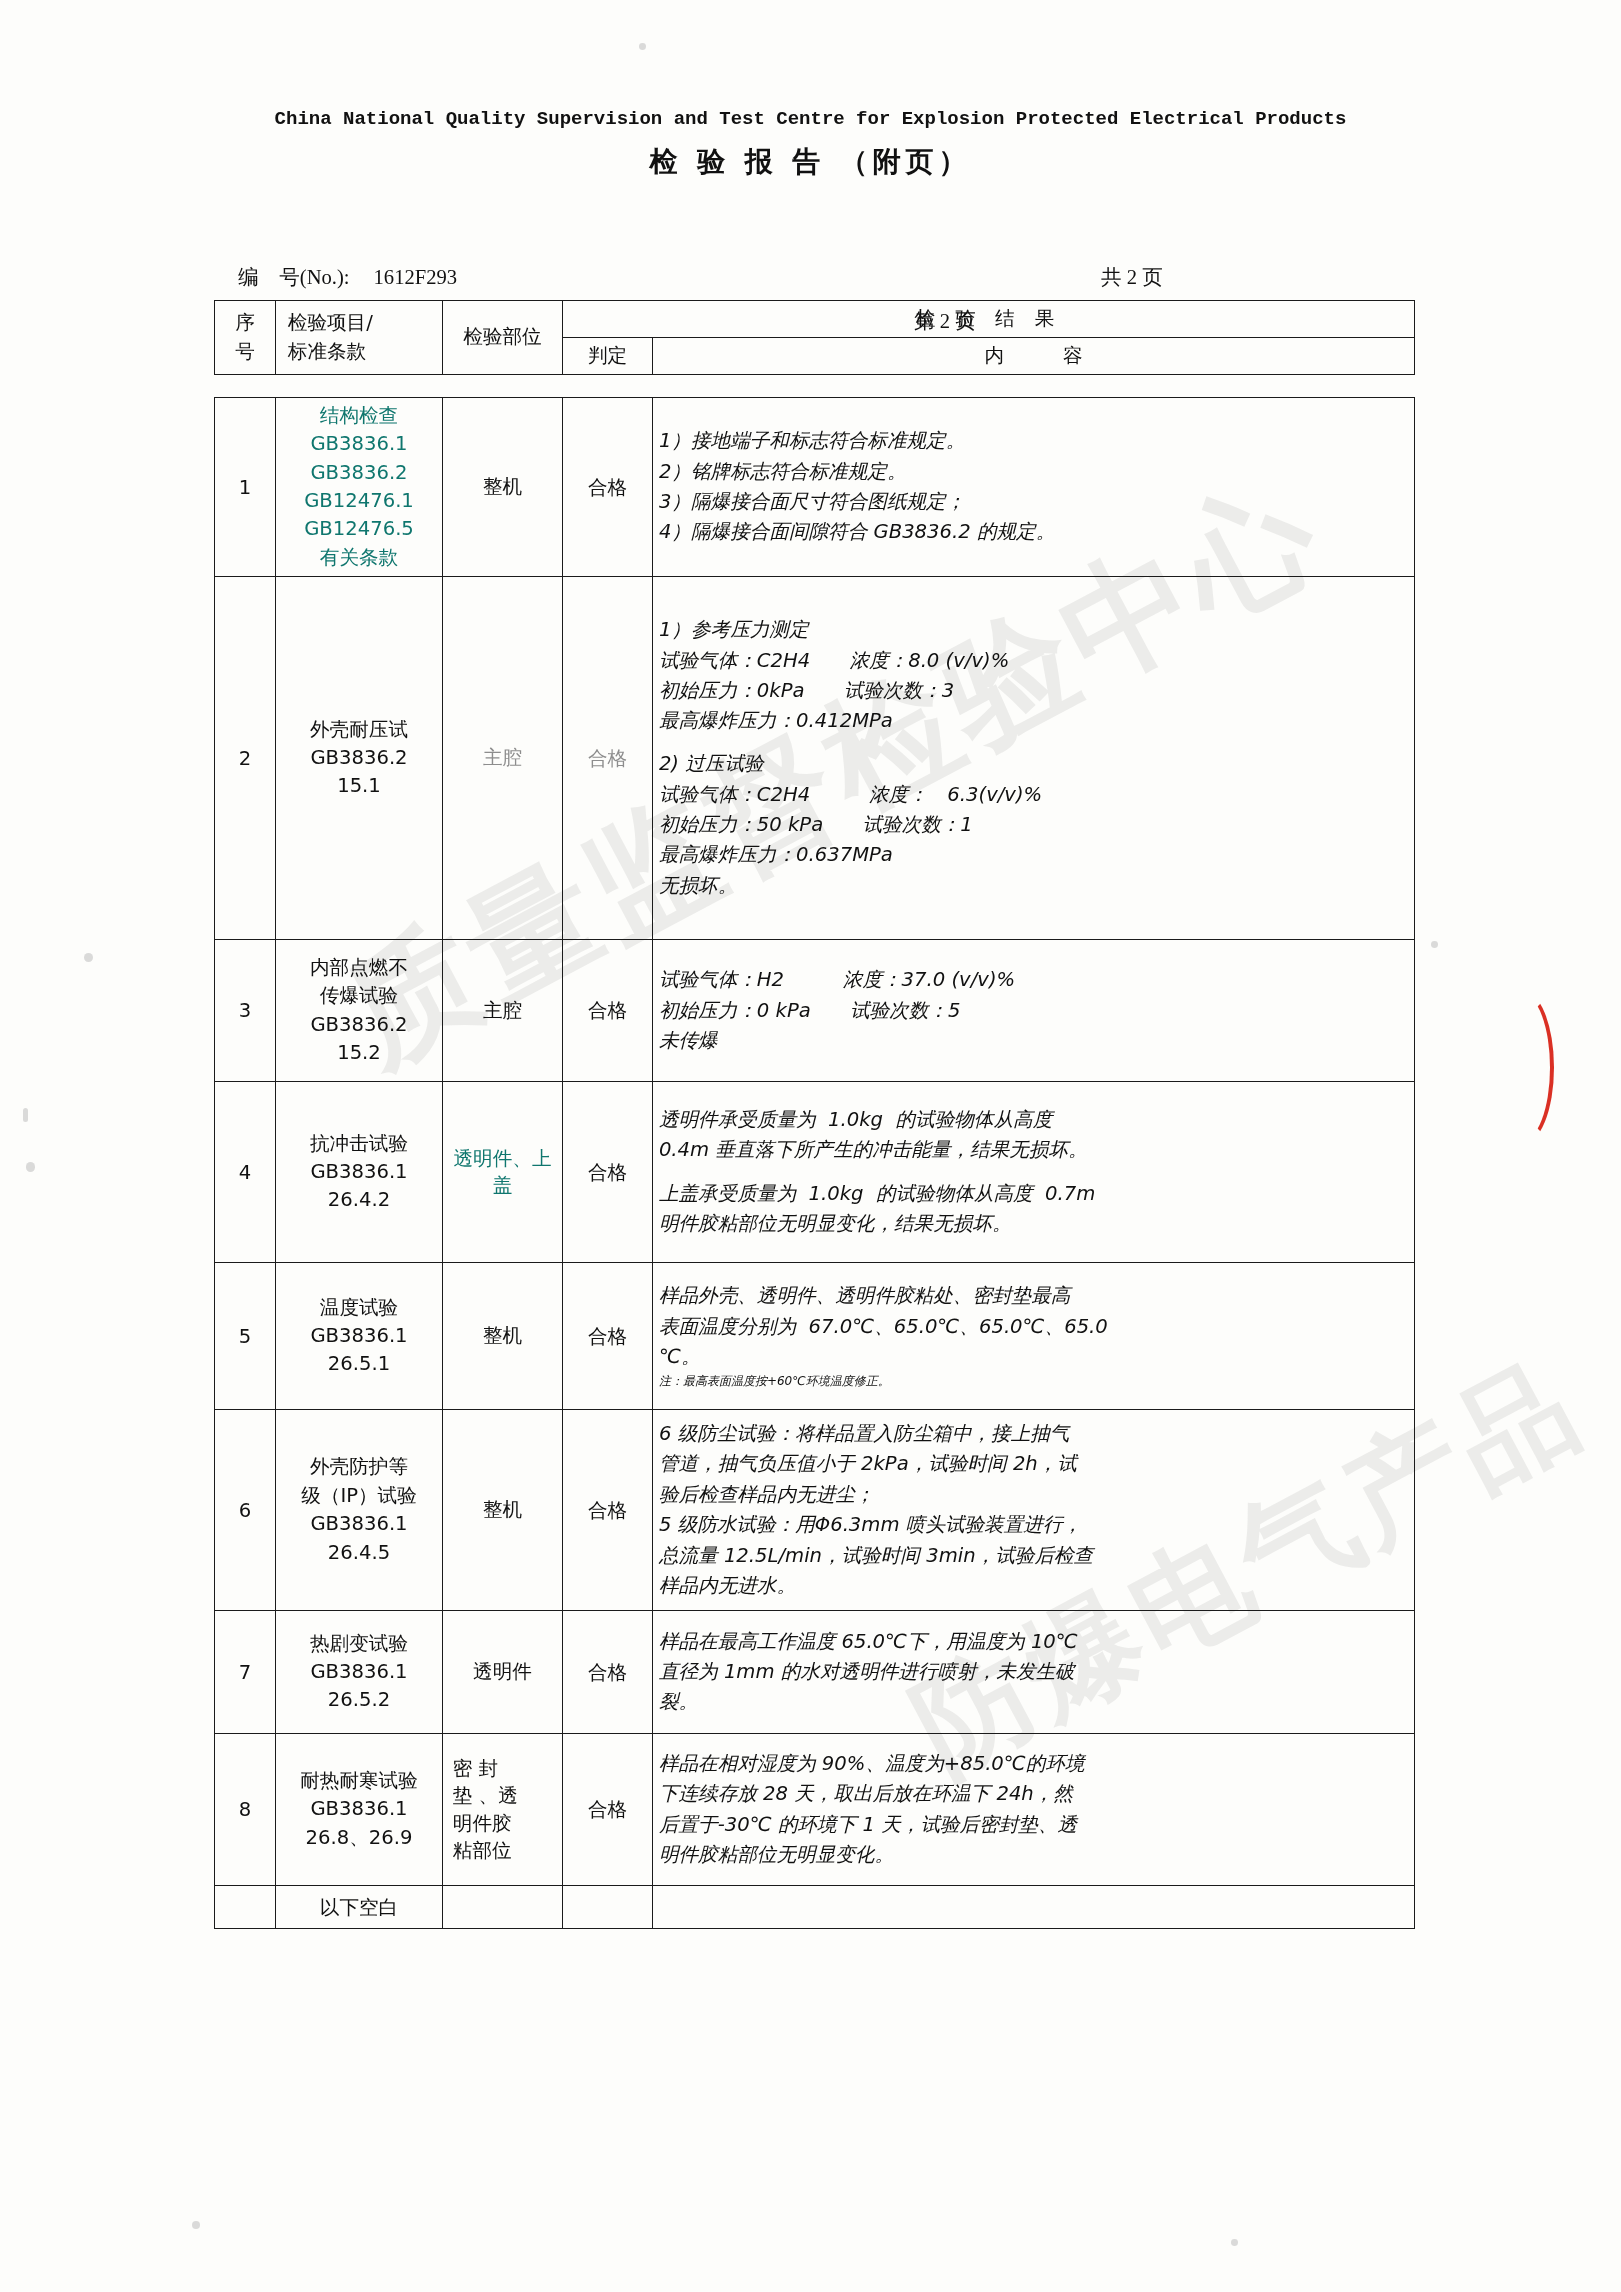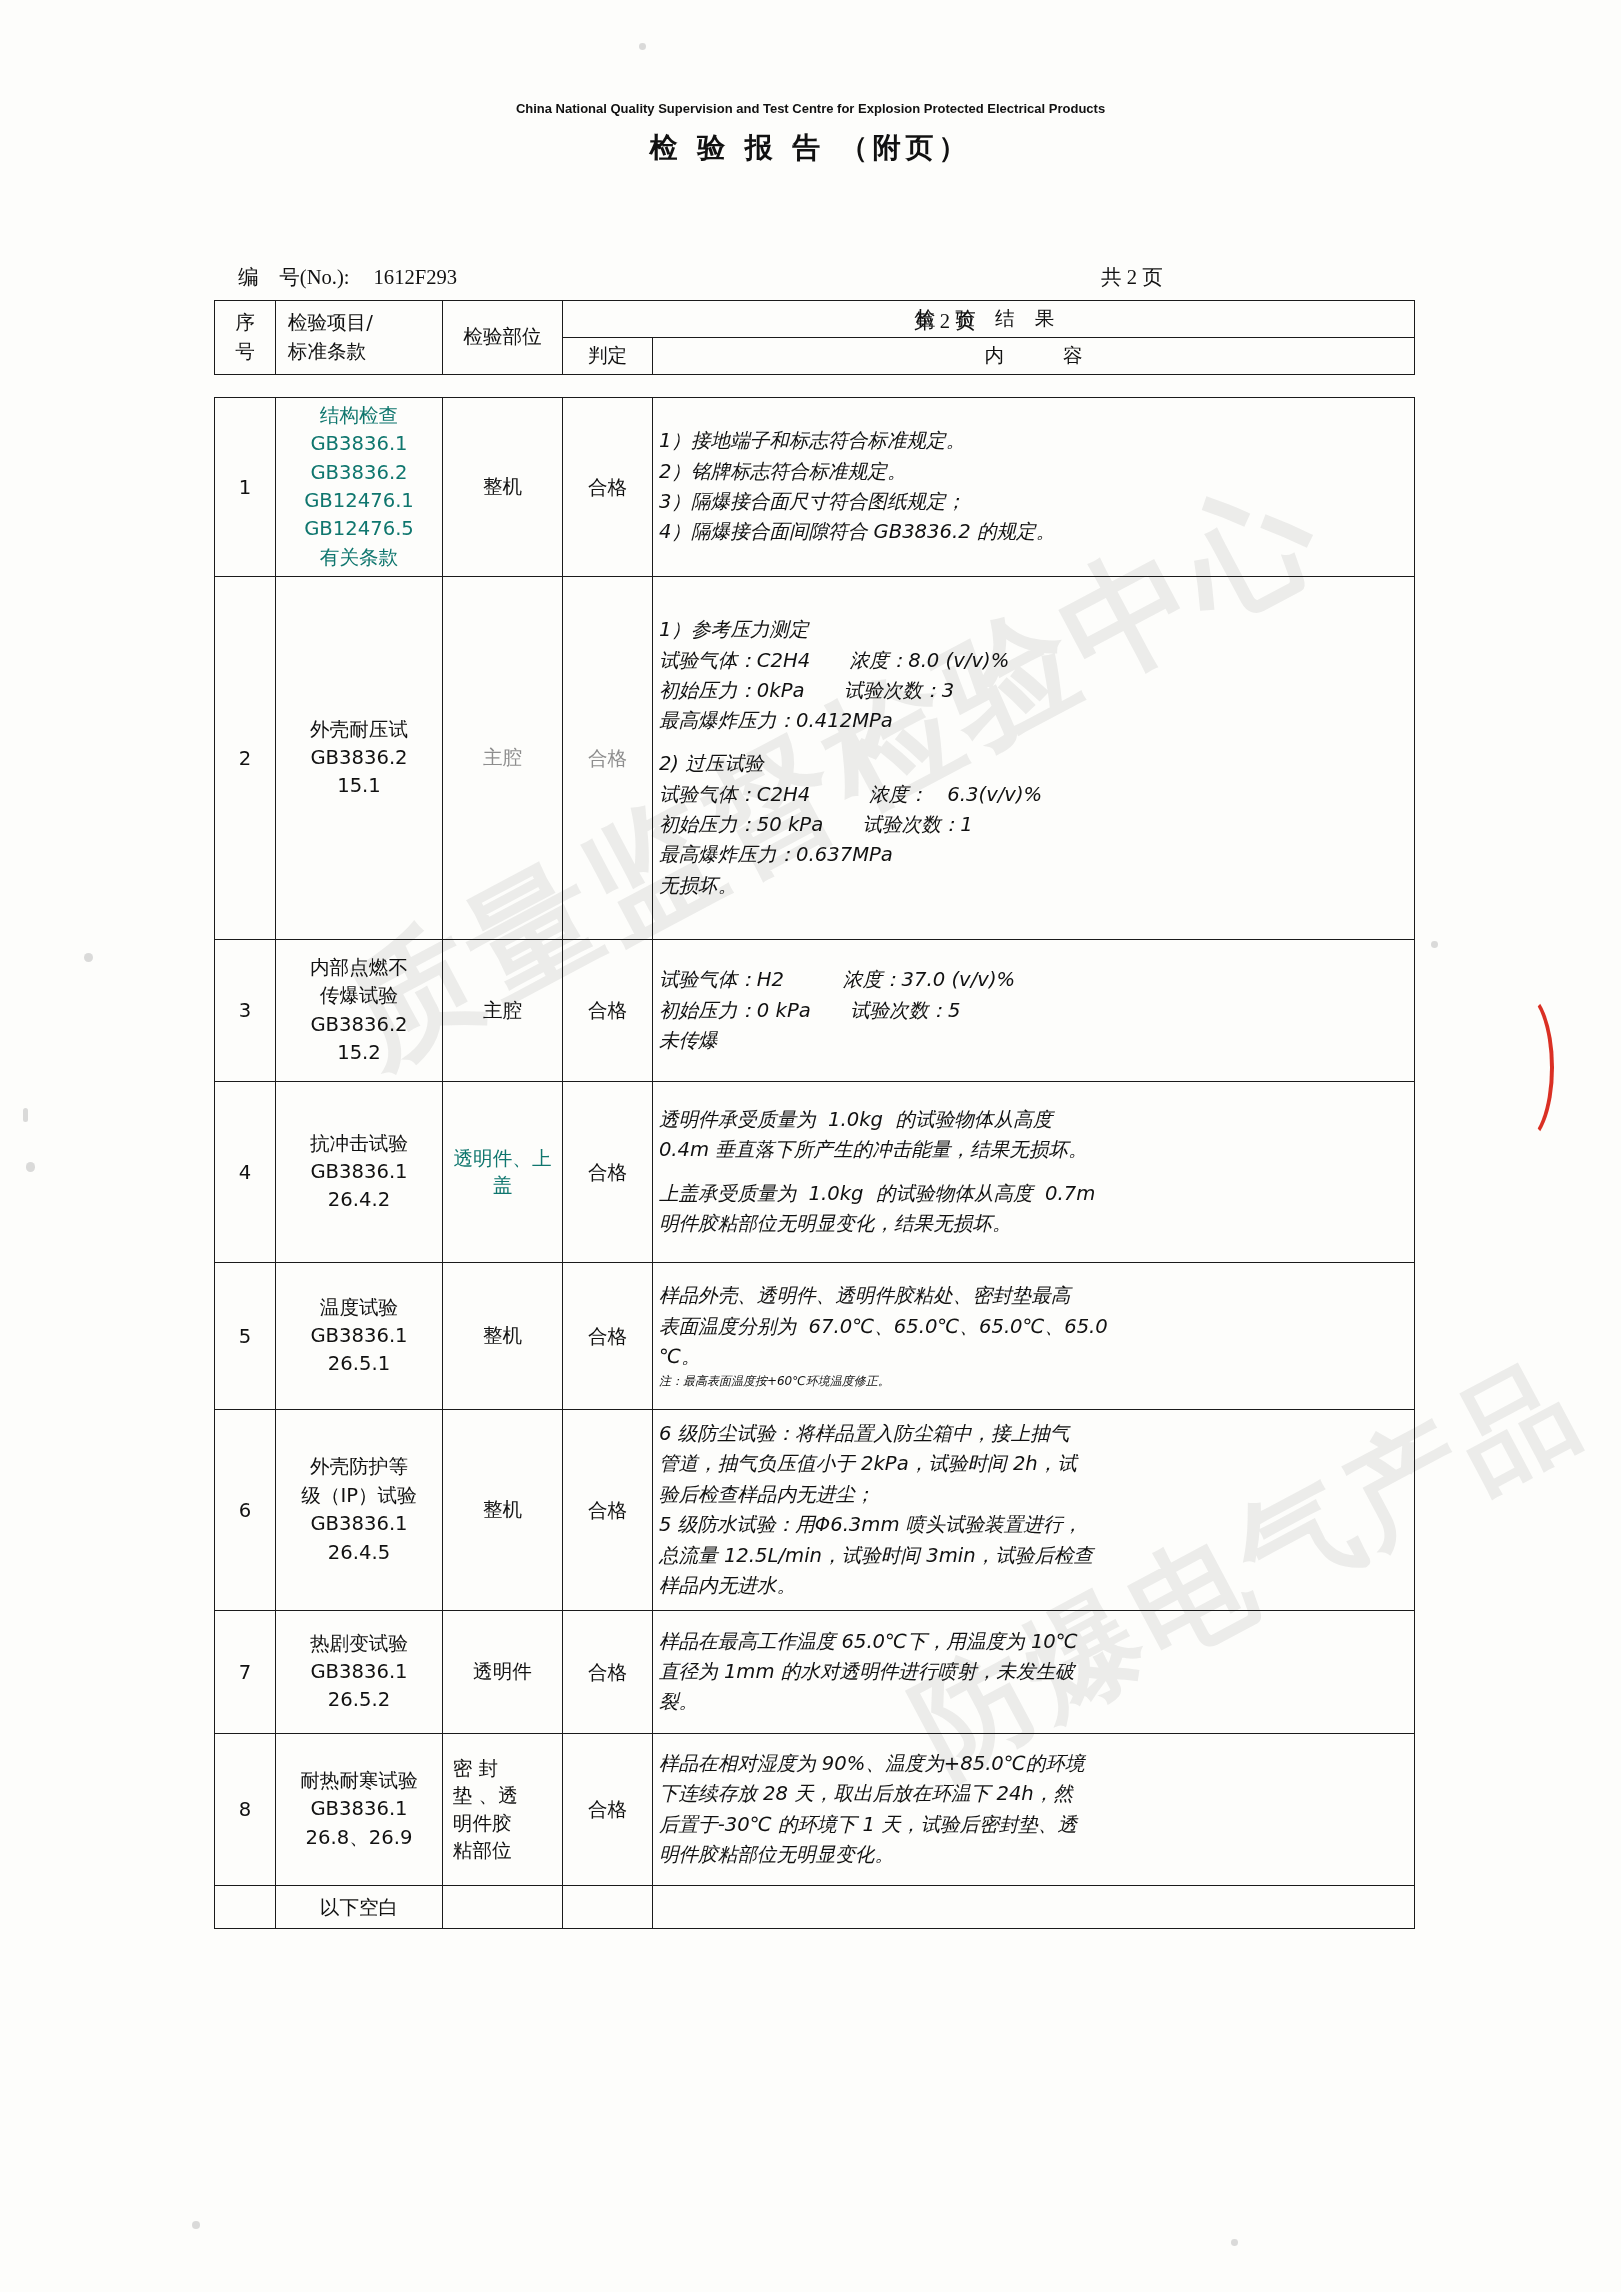--- a/index.html
+++ b/index.html
@@ -55,24 +55,24 @@
     left: 0; right: 0; top: 94px;
     text-align: center;
   }
   .title-cn {
     font-size: 26.5px;
     font-weight: bold;
     letter-spacing: 1px;
     font-family: "DejaVu Sans", sans-serif;
   }
   .title-en {
-    margin-top: 7px;
-    font-size: 13px;
-    font-weight: bold;
-    font-family: Liberation Sans, sans-serif;
+    margin-top: 14px;
+    font-size: 19px;
+    font-weight: bold;
+    font-family: Liberation Mono, monospace;
   }
   .report-cn {
     margin-top: 12.7px;
     font-size: 28px;
     font-weight: bold;
     letter-spacing: 4.9px;
     font-family: "DejaVu Sans", sans-serif;
   }
   .report-en {
     margin-top: 7.8px;

